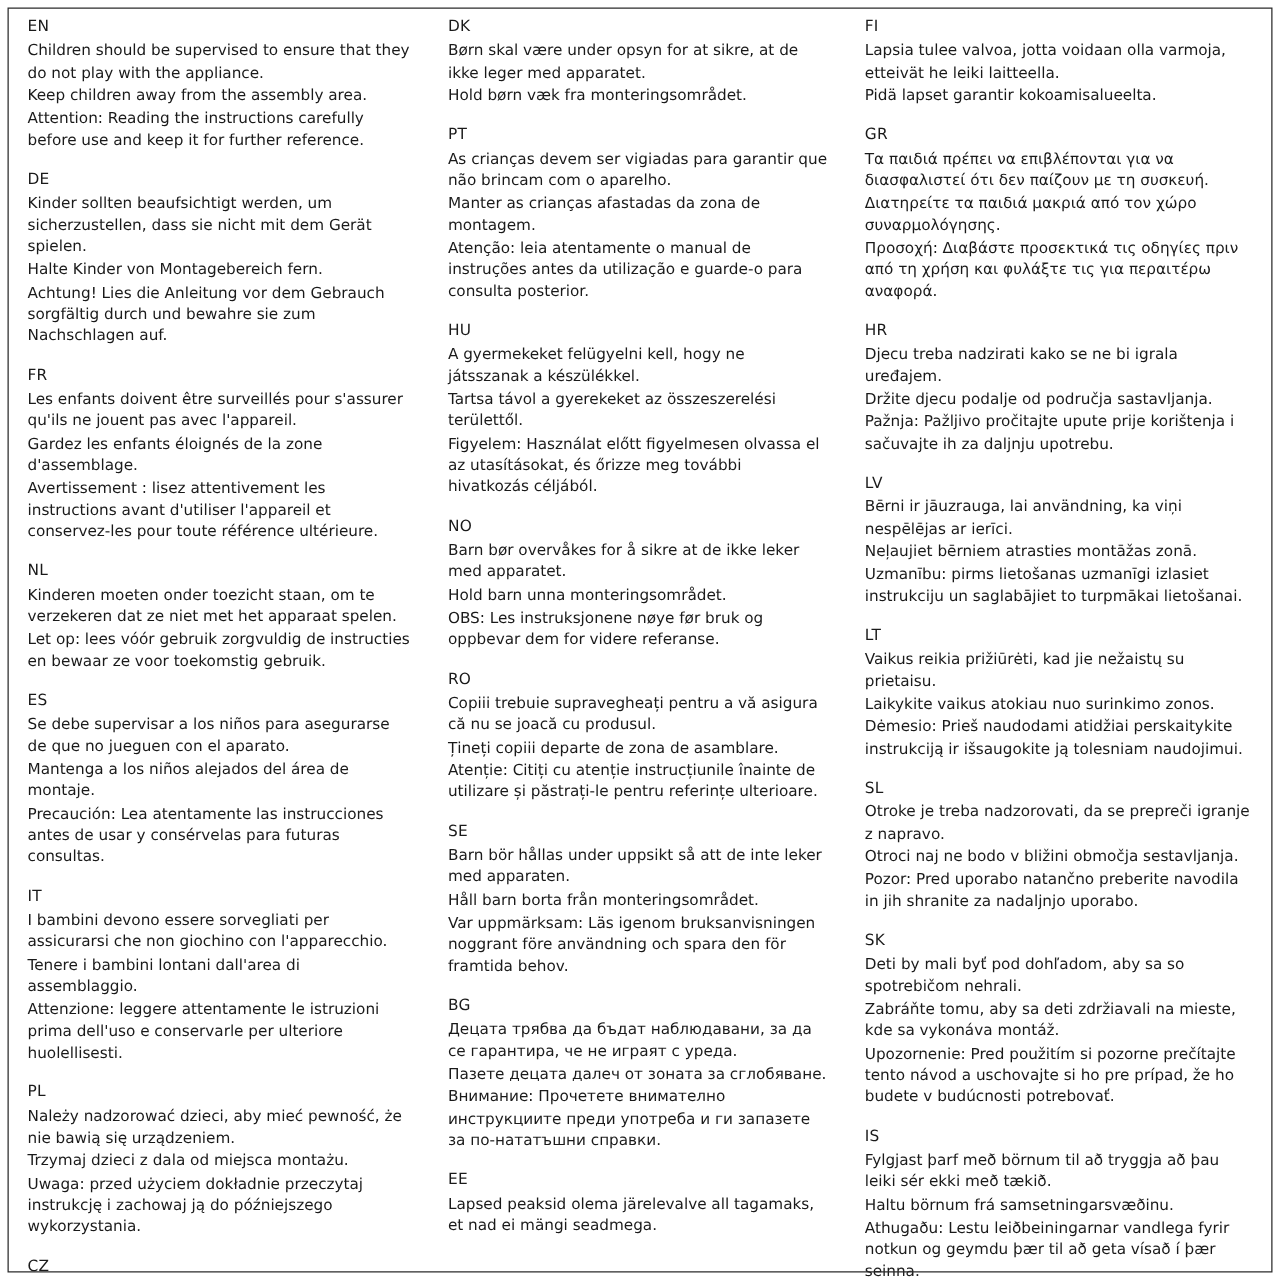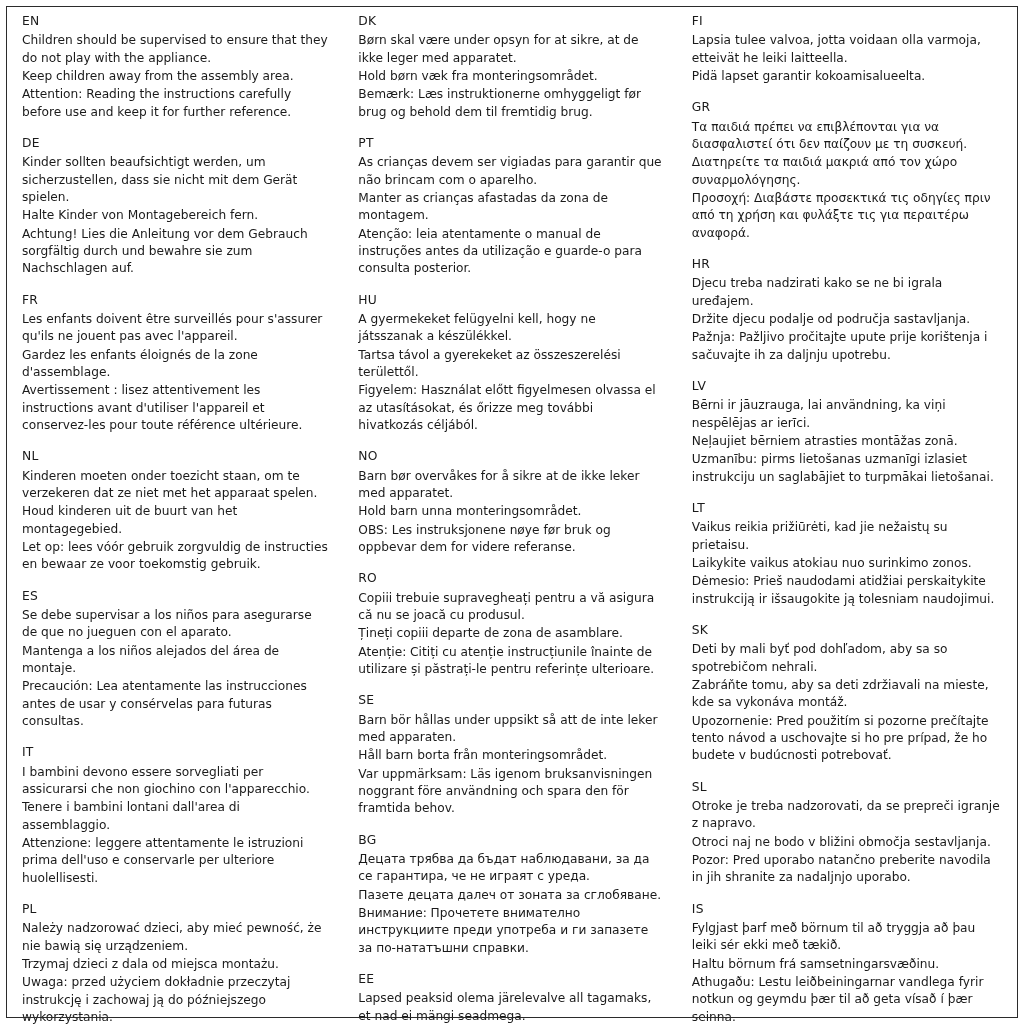--- a/index.html
+++ b/index.html
@@ -91,21 +91,20 @@
         <div class="lines">
           <p>Les enfants doivent être surveillés pour s'assurer qu'ils ne jouent pas avec l'appareil.</p>
           <p>Gardez les enfants éloignés de la zone d'assemblage.</p>
           <p>Avertissement : lisez attentivement les instructions avant d'utiliser l'appareil et conservez-les pour toute référence ultérieure.</p>
         </div>
       </div>
       <div class="block">
         <div class="lang-code">NL</div>
         <div class="lines">
           <p>Kinderen moeten onder toezicht staan, om te verzekeren dat ze niet met het apparaat spelen.</p>
-          <p>Houd kinderen uit de buurt van het montagegebied.</p>
           <p>Let op: lees vóór gebruik zorgvuldig de instructies en bewaar ze voor toekomstig gebruik.</p>
         </div>
       </div>
       <div class="block">
         <div class="lang-code">ES</div>
         <div class="lines">
           <p>Se debe supervisar a los niños para asegurarse de que no jueguen con el aparato.</p>
           <p>Mantenga a los niños alejados del área de montaje.</p>
           <p>Precaución: Lea atentamente las instrucciones antes de usar y consérvelas para futuras consultas.</p>
         </div>
@@ -134,21 +133,20 @@
         </div>
       </div>
     </div>
 
     <div class="col col-2">
       <div class="block">
         <div class="lang-code">DK</div>
         <div class="lines">
           <p>Børn skal være under opsyn for at sikre, at de ikke leger med apparatet.</p>
           <p>Hold børn væk fra monteringsområdet.</p>
-          <p>Bemærk: Læs instruktionerne omhyggeligt før brug og behold dem til fremtidig brug.</p>
         </div>
       </div>
       <div class="block">
         <div class="lang-code">PT</div>
         <div class="lines">
           <p>As crianças devem ser vigiadas para garantir que não brincam com o aparelho.</p>
           <p>Manter as crianças afastadas da zona de montagem.</p>
           <p>Atenção: leia atentamente o manual de instruções antes da utilização e guarde-o para consulta posterior.</p>
         </div>
       </div>
@@ -235,36 +233,36 @@
       </div>
       <div class="block">
         <div class="lang-code">LT</div>
         <div class="lines">
           <p>Vaikus reikia prižiūrėti, kad jie nežaistų su prietaisu.</p>
           <p>Laikykite vaikus atokiau nuo surinkimo zonos.</p>
           <p>Dėmesio: Prieš naudodami atidžiai perskaitykite instrukciją ir išsaugokite ją tolesniam naudojimui.</p>
         </div>
       </div>
       <div class="block">
+        <div class="lang-code">SL</div>
+        <div class="lines">
+          <p>Otroke je treba nadzorovati, da se prepreči igranje z napravo.</p>
+          <p>Otroci naj ne bodo v bližini območja sestavljanja.</p>
+          <p>Pozor: Pred uporabo natančno preberite navodila in jih shranite za nadaljnjo uporabo.</p>
+        </div>
+      </div>
+      <div class="block">
         <div class="lang-code">SK</div>
         <div class="lines">
           <p>Deti by mali byť pod dohľadom, aby sa so spotrebičom nehrali.</p>
           <p>Zabráňte tomu, aby sa deti zdržiavali na mieste, kde sa vykonáva montáž.</p>
           <p>Upozornenie: Pred použitím si pozorne prečítajte tento návod a uschovajte si ho pre prípad, že ho budete v budúcnosti potrebovať.</p>
         </div>
       </div>
       <div class="block">
-        <div class="lang-code">SL</div>
-        <div class="lines">
-          <p>Otroke je treba nadzorovati, da se prepreči igranje z napravo.</p>
-          <p>Otroci naj ne bodo v bližini območja sestavljanja.</p>
-          <p>Pozor: Pred uporabo natančno preberite navodila in jih shranite za nadaljnjo uporabo.</p>
-        </div>
-      </div>
-      <div class="block">
         <div class="lang-code">IS</div>
         <div class="lines">
           <p>Fylgjast þarf með börnum til að tryggja að þau leiki sér ekki með tækið.</p>
           <p>Haltu börnum frá samsetningarsvæðinu.</p>
           <p>Athugaðu: Lestu leiðbeiningarnar vandlega fyrir notkun og geymdu þær til að geta vísað í þær seinna.</p>
         </div>
       </div>
     </div>
 
   </div>

